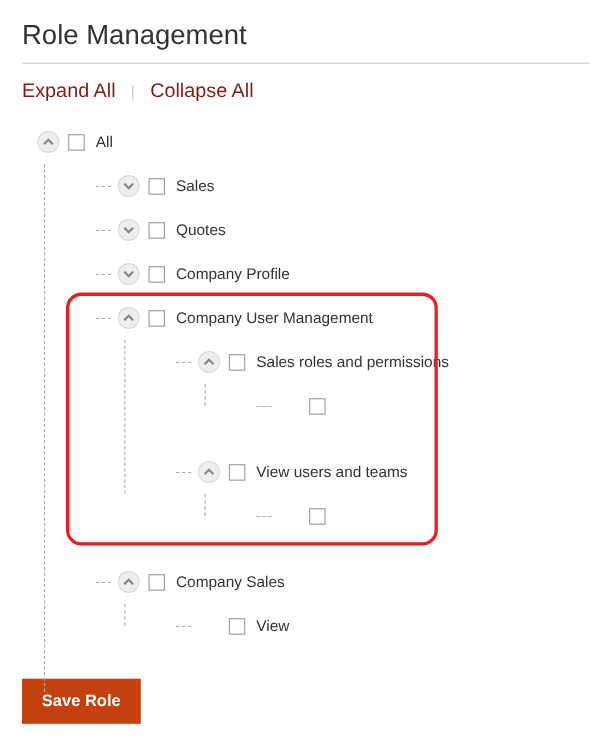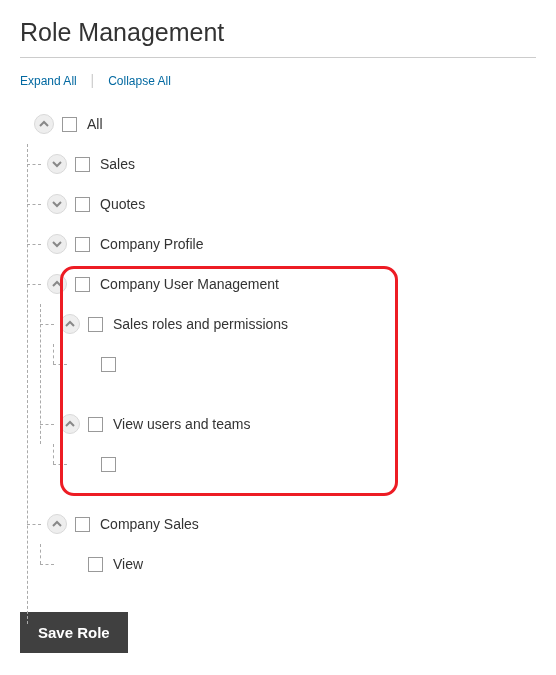--- a/index.html
+++ b/index.html
@@ -20,22 +20,22 @@
   }
   hr {
     border: none;
     border-top: 1px solid #ccc;
     margin: 0 0 14px 0;
   }
   .actions {
     margin-bottom: 16px;
   }
   .link {
-    color: #0369a1;
-    font-size: 12px;
+    color: #7f1d1d;
+    font-size: 18px;
     cursor: pointer;
     text-decoration: none;
   }
   .sep {
     color: #ccc;
     margin: 0 10px;
   }
 
   .tree { margin-left: 14px; position: relative; }
   .node { position: relative; }
@@ -43,22 +43,23 @@
     display: flex;
     align-items: center;
     height: 40px;
     position: relative;
   }
   .node-label {
     font-size: 14px;
     color: #333;
   }
   .children {
-    margin-left: 13px;
+    margin-left: 26px;
     position: relative;
+    padding-left: 47px;
   }
 
   
   .vline {
     position: absolute;
     border-left: 1px dashed #aaa;
     top: 0;
     bottom: 0;
     left: -20px;
   }
@@ -98,21 +99,21 @@
 
   .highlight {
     position: absolute;
     border: 3px solid #ed1c24;
     border-radius: 14px;
     pointer-events: none;
   }
 
   .save-btn {
     margin-top: 28px;
-    background: #404040;
+    background: #c2410c;
     color: #fff;
     border: none;
     padding: 12px 18px;
     font-size: 15px;
     font-weight: 600;
     cursor: pointer;
   }
 </style>
 </head>
 <body>

